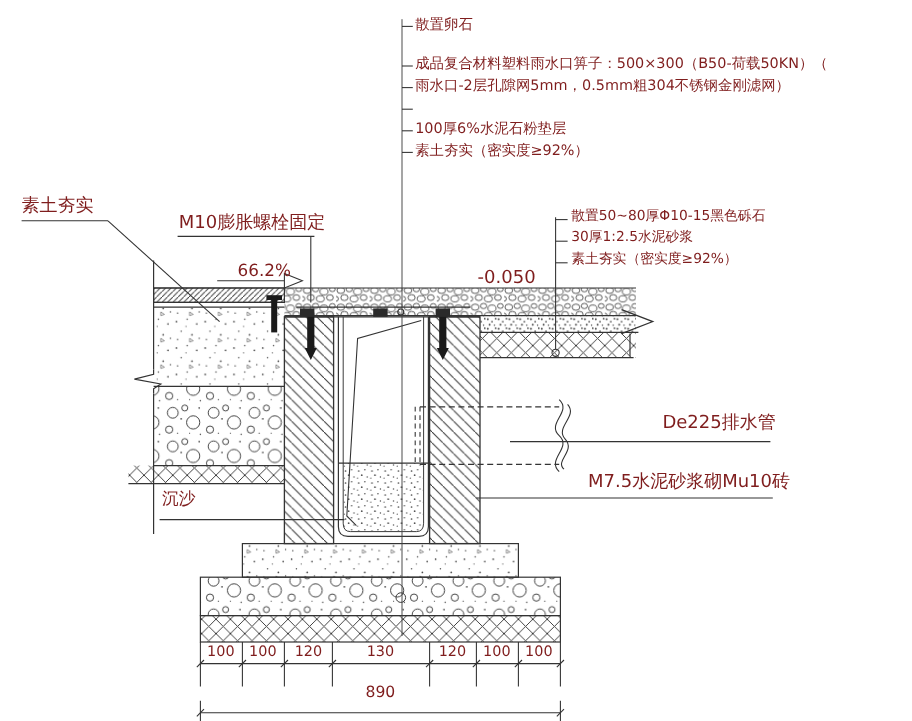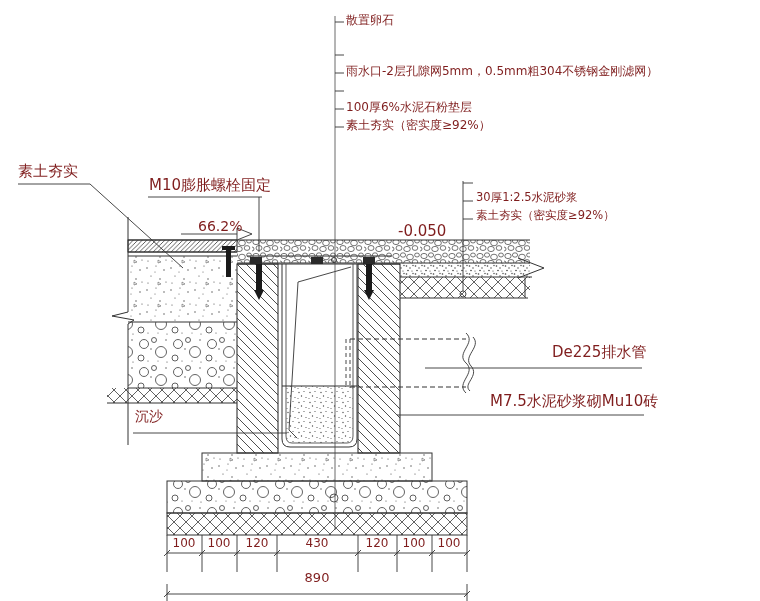--- a/index.html
+++ b/index.html
@@ -238,38 +238,40 @@
     </g>
     <line x1="167" y1="584" x2="167" y2="601"></line>
     <line x1="467" y1="584" x2="467" y2="601"></line>
     <line x1="167" y1="594" x2="467" y2="594"></line>
     <line x1="164" y1="597" x2="170" y2="591"></line>
     <line x1="464" y1="597" x2="470" y2="591"></line>
   </g>
 </svg>
 
 <div class="lbl fs12" style="left:346px;top:14px">散置卵石</div>
+<div class="lbl fs12" style="left:346px;top:47px">成品复合材料塑料雨水口箅子：500×300（B50-荷载50KN）（</div>
 <div class="lbl fs12" style="left:346px;top:65px">雨水口-2层孔隙网5mm，0.5mm粗304不锈钢金刚滤网）</div>
 <div class="lbl fs12" style="left:346px;top:101px">100厚6%水泥石粉垫层</div>
 <div class="lbl fs12" style="left:346px;top:119px">素土夯实（密实度≥92%）</div>
 
 <div class="lbl fs15" style="left:18px;top:164px">素土夯实</div>
 <div class="lbl fs15" style="left:149px;top:178px">M10膨胀螺栓固定</div>
 <div class="lbl fs14" style="left:198px;top:219px">66.2%</div>
 <div class="lbl fs15" style="left:398px;top:224px">-0.050</div>
 
+<div class="lbl fs11" style="left:476px;top:173px">散置50~80厚Φ10-15黑色砾石</div>
 <div class="lbl fs11" style="left:476px;top:191px">30厚1:2.5水泥砂浆</div>
 <div class="lbl fs11" style="left:476px;top:209px">素土夯实（密实度≥92%）</div>
 
 <div class="lbl fs15" style="left:552px;top:345px">De225排水管</div>
 <div class="lbl fs15" style="left:490px;top:394px">M7.5水泥砂浆砌Mu10砖</div>
 <div class="lbl fs14" style="left:135px;top:409px">沉沙</div>
 
 <div class="lbl fs12 dimnum" style="left:184px;top:537px">100</div>
 <div class="lbl fs12 dimnum" style="left:219px;top:537px">100</div>
 <div class="lbl fs12 dimnum" style="left:257px;top:537px">120</div>
-<div class="lbl fs12 dimnum" style="left:317px;top:537px">430</div>
+<div class="lbl fs12 dimnum" style="left:317px;top:537px">130</div>
 <div class="lbl fs12 dimnum" style="left:377px;top:537px">120</div>
 <div class="lbl fs12 dimnum" style="left:414px;top:537px">100</div>
 <div class="lbl fs12 dimnum" style="left:449px;top:537px">100</div>
 <div class="lbl fs13 dimnum" style="left:317px;top:571px">890</div>
 
 </div>
 
 </body></html>

